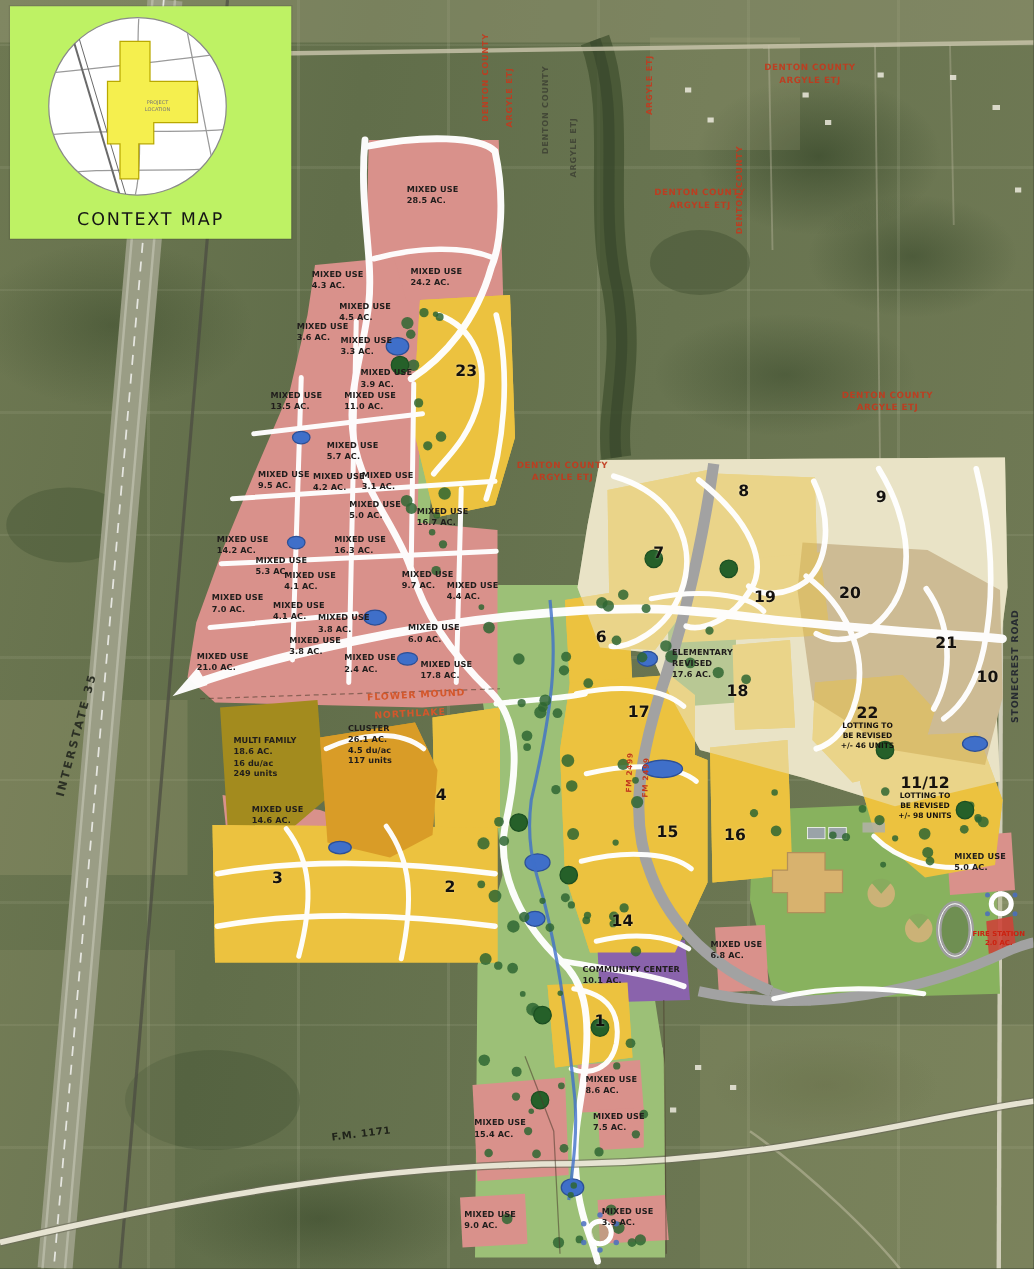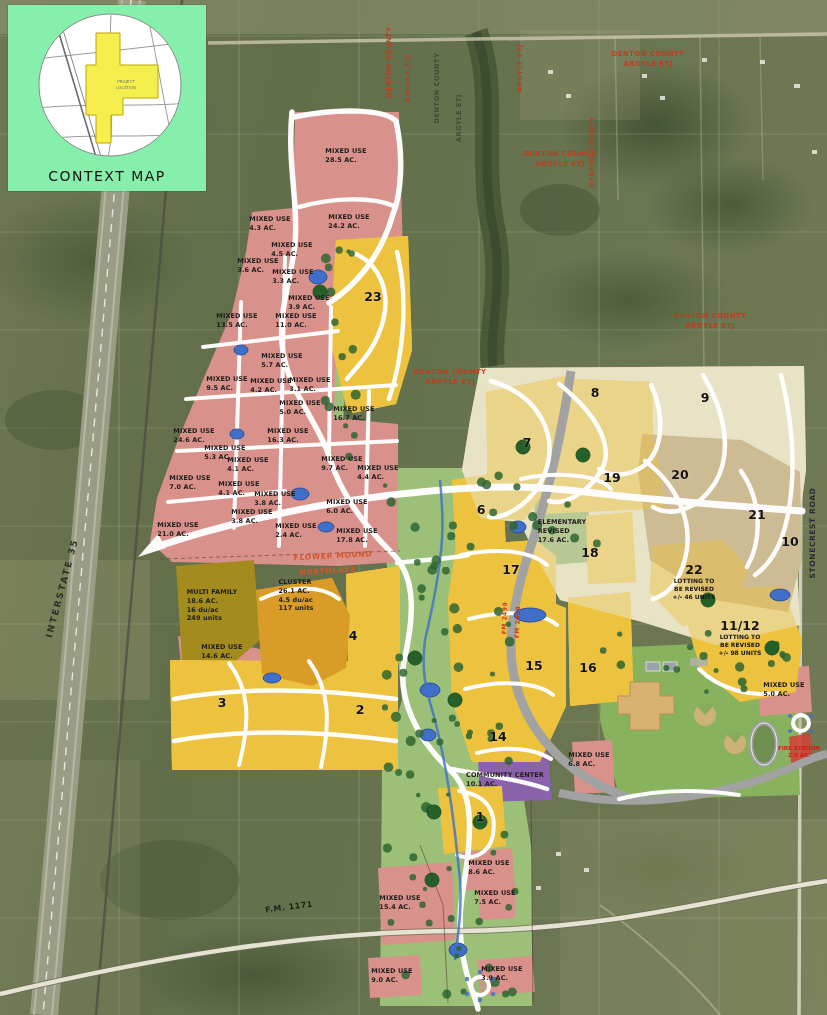--- a/index.html
+++ b/index.html
@@ -37,21 +37,21 @@
  font:bold 7.5px/1 "DejaVu Sans",sans-serif;letter-spacing:.7px;white-space:nowrap;z-index:30;}
 .rlab{position:absolute;white-space:nowrap;z-index:32;}
 .lab-i35{transform:translate(-50%,-50%) rotate(-75deg);font:bold 9px "DejaVu Sans",sans-serif;color:#2c3025;letter-spacing:2px;}
 .lab-1171{transform:translate(-50%,-50%) rotate(-7deg);font:bold 8px "DejaVu Sans",sans-serif;color:#20231a;letter-spacing:.5px;}
 .lab-stone{transform:translate(-50%,-50%) rotate(-90deg);font:bold 7.5px "DejaVu Sans",sans-serif;color:#272b31;letter-spacing:.6px;}
 .lab-2499{position:absolute;transform:translate(-50%,-50%) rotate(-88deg);font:bold 6px "DejaVu Sans",sans-serif;color:#c23a1e;letter-spacing:.5px;white-space:nowrap;z-index:29;}
 .fire{position:absolute;transform:translate(-50%,-50%);text-align:center;color:#cc2211;
  font:bold 5.5px/1.3 "DejaVu Sans",sans-serif;white-space:nowrap;z-index:31;}
 .fire span{display:block;}
 
-.ctx{position:absolute;left:8px;top:5px;width:198px;height:186px;background:#86efac;z-index:40;box-shadow:0 0 0 1px rgba(0,0,0,.08);}
+.ctx{position:absolute;left:8px;top:5px;width:225px;height:186px;background:#bef264;z-index:40;box-shadow:0 0 0 1px rgba(0,0,0,.08);}
 .ctx-title{position:absolute;left:0;bottom:8px;width:100%;text-align:center;
  font:14px/1 "DejaVu Sans",sans-serif;color:#151515;letter-spacing:1.5px;}
 .ctx-proj{position:absolute;left:118px;top:80px;transform:translate(-50%,-50%);text-align:center;
  font:4px/1.5 "DejaVu Sans",sans-serif;color:#777;}
 .ctx-proj span{display:block;}
 </style>
 </head>
 <body>
 
 <div class="stage">
@@ -476,21 +476,21 @@
   <div class="mu" style="left:300px;top:408px">
       <span>MIXED USE</span>
       <span>5.0 AC.</span>
     </div>
   <div class="mu" style="left:354px;top:414px">
       <span>MIXED USE</span>
       <span>16.7 AC.</span>
     </div>
   <div class="mu" style="left:194px;top:436px">
       <span>MIXED USE</span>
-      <span>24.6 AC.</span>
+      <span>14.2 AC.</span>
     </div>
   <div class="mu" style="left:288px;top:436px">
       <span>MIXED USE</span>
       <span>16.3 AC.</span>
     </div>
   <div class="mu" style="left:225px;top:453px">
       <span>MIXED USE</span>
       <span>5.3 AC.</span>
     </div>
   <div class="mu" style="left:248px;top:465px">

